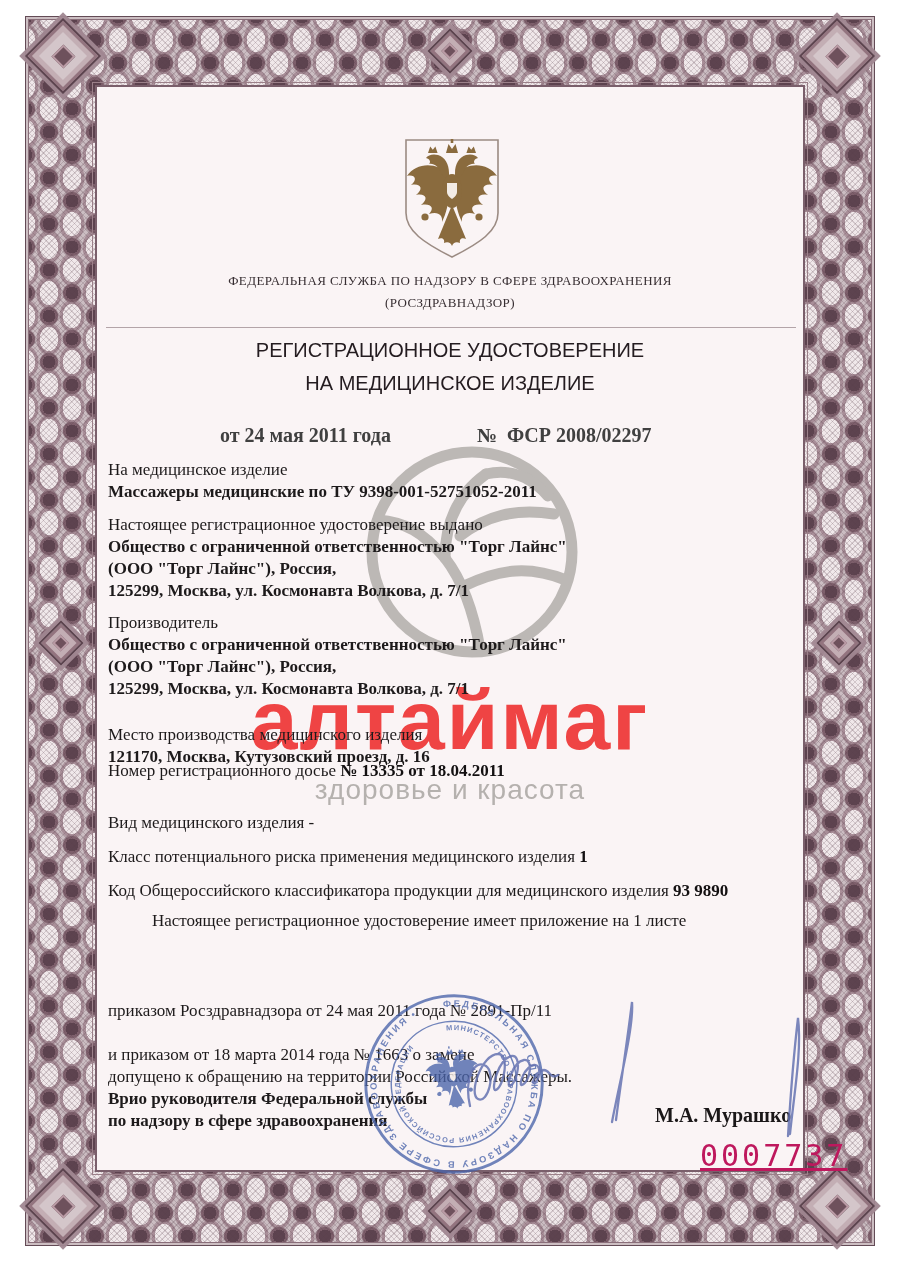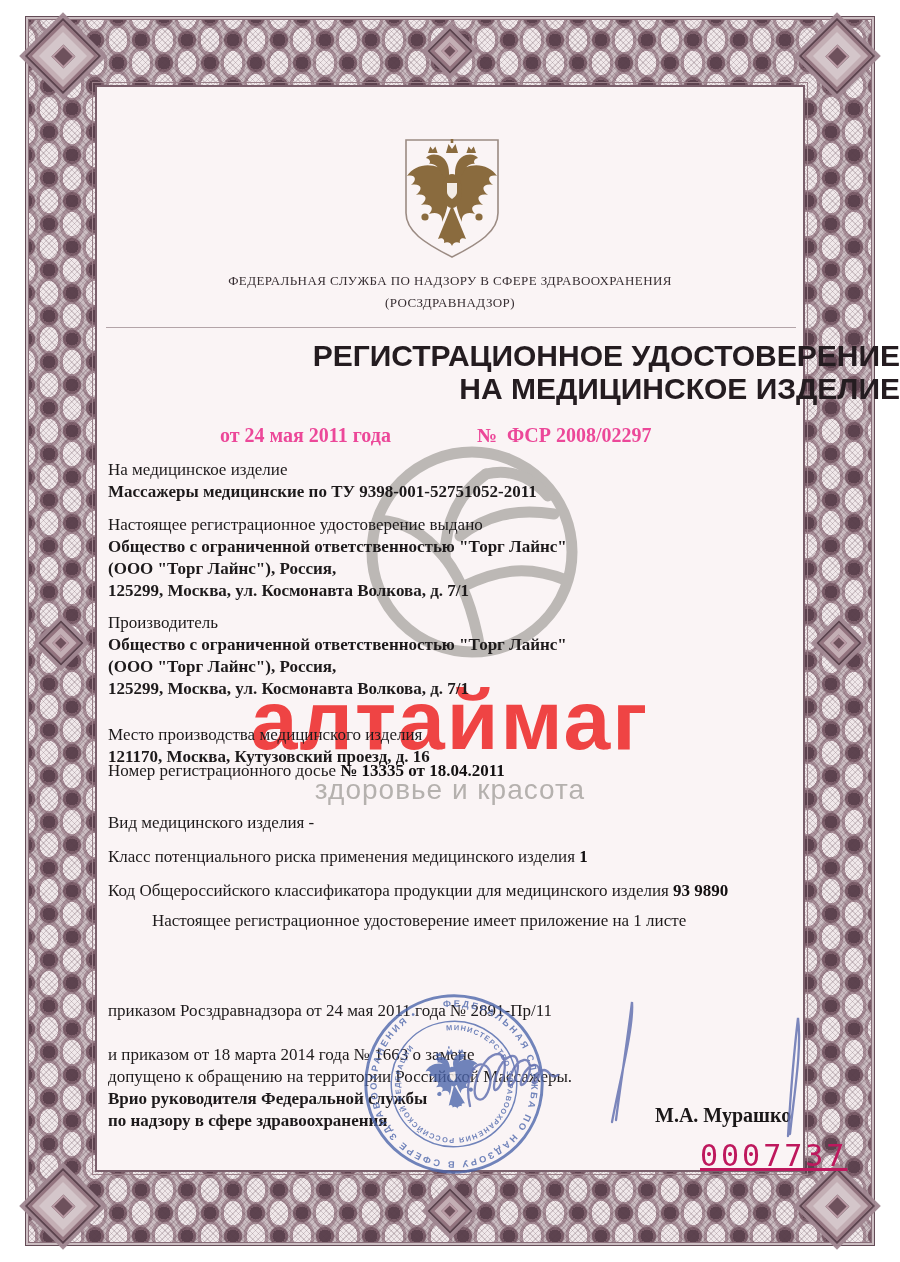--- a/index.html
+++ b/index.html
@@ -35,24 +35,24 @@
      background:#faf4f5;border:2px solid #7a5f6b;outline:1px solid #9b8089;outline-offset:2px;
      box-sizing:border-box;z-index:0;}
 
   .t{position:absolute;z-index:2;}
 
   
   .issuer{left:0;right:0;text-align:center;font-size:13px;letter-spacing:.4px;color:#372e32;}
   .header-rule{position:absolute;left:106px;top:327px;width:690px;height:1px;background:#b3a4a8;z-index:2;}
 
   
-  .title{left:0;right:0;text-align:right;font-family:"Liberation Sans",sans-serif;
-     font-weight:bold;font-size:30px;color:#241c20;letter-spacing:0;}
-
-  .dateline{font-weight:bold;font-size:20px;color:#ec4899;}
+  .title{left:0;right:0;text-align:center;font-family:"Liberation Sans",sans-serif;
+     font-weight:normal;font-size:20px;color:#241c20;letter-spacing:0;}
+
+  .dateline{font-weight:bold;font-size:20px;color:#404040;}
   .pre{white-space:pre;}
 
   
   .body-block{left:108px;width:600px;font-size:17px;line-height:22px;color:#1d1a1b;}
   .body-block b{color:#131011;}
   .wide{width:660px;}
 
   .sig-name{font-weight:bold;font-size:20px;color:#1a1718;}
   .serial{font-family:"DejaVu Sans Mono",monospace;font-size:30px;letter-spacing:3px;
      color:#be185d;z-index:3;text-decoration:underline;}

